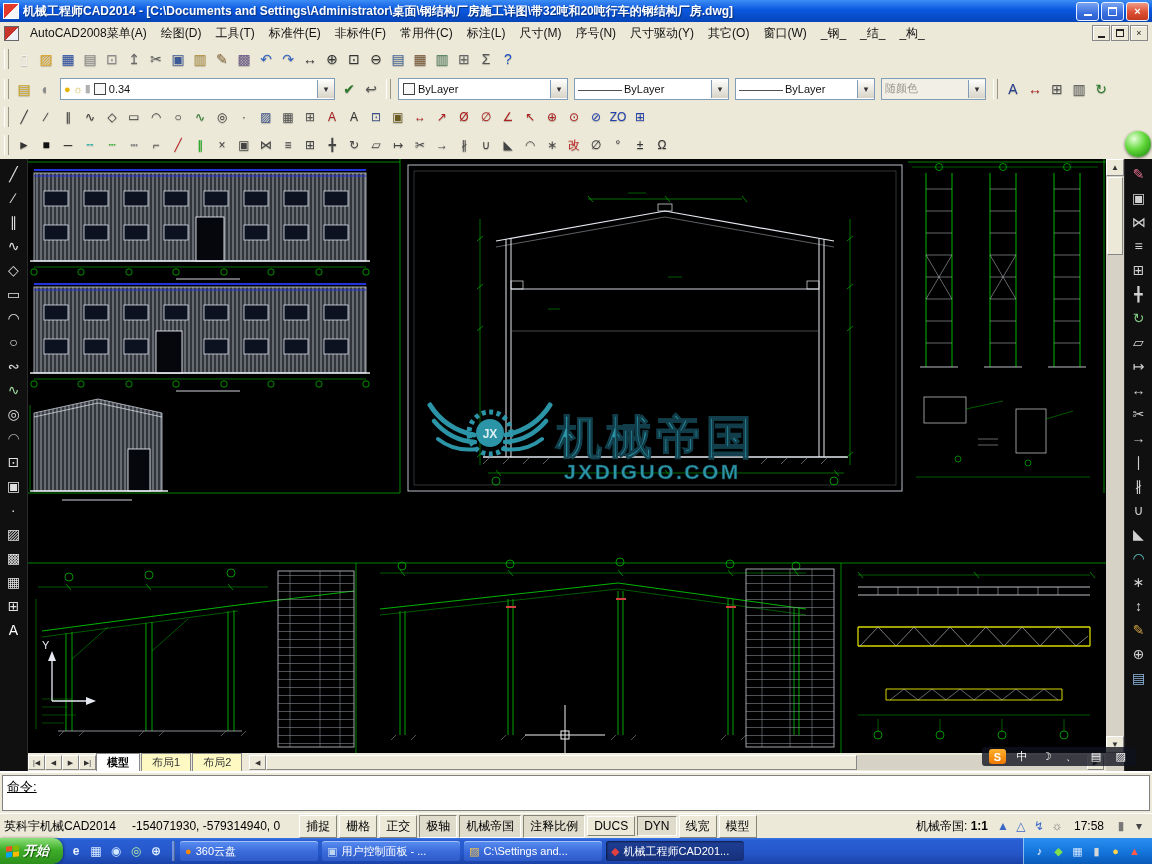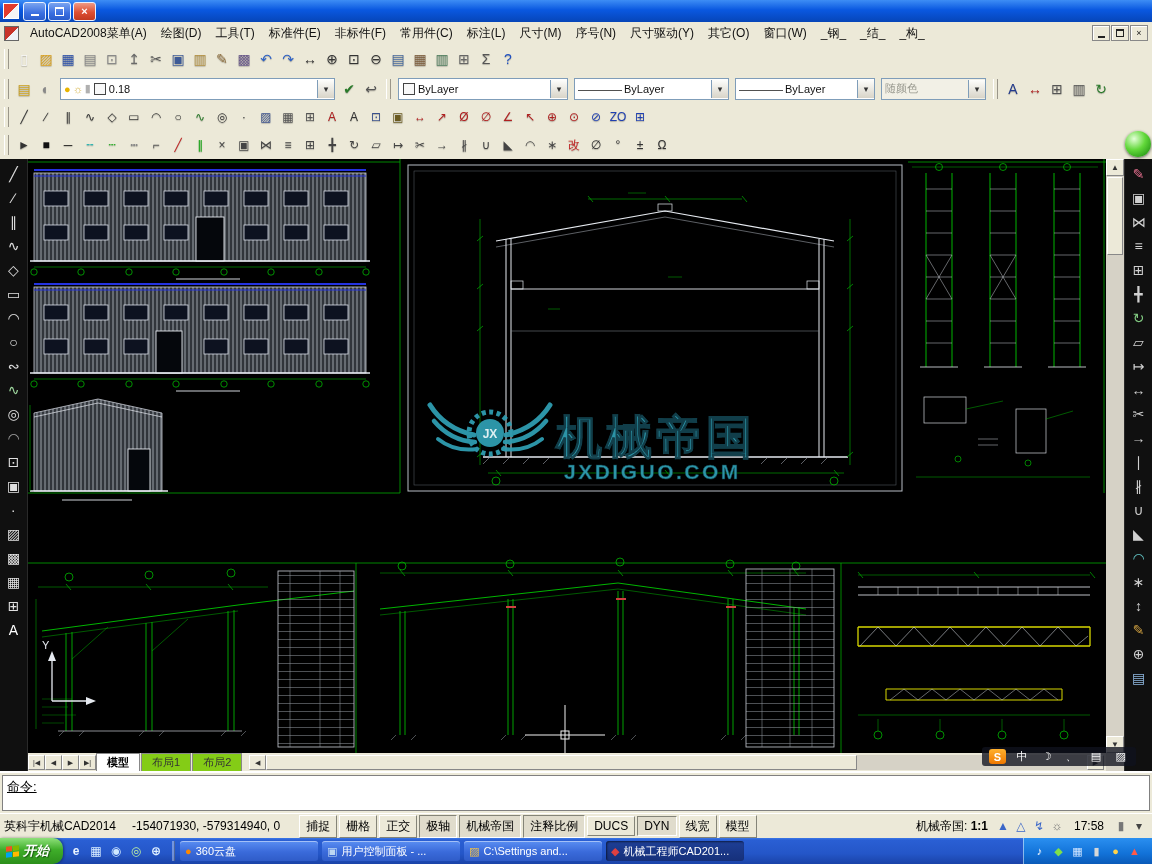--- a/index.html
+++ b/index.html
@@ -55,21 +55,21 @@
   
   .vscroll{position:absolute;left:1106px;top:159px;width:18px;height:594px;background:#d6d2c6;display:flex;flex-direction:column;}
   .sbtn{width:18px;height:17px;background:#ece9d8;border:1px solid #fff;border-right-color:#888;border-bottom-color:#888;
     display:flex;align-items:center;justify-content:center;font-size:8px;color:#333;box-sizing:border-box;flex:0 0 auto;}
   .vthumb{width:16px;height:78px;margin:1px;background:#ece9d8;border:1px solid #fff;border-right-color:#888;border-bottom-color:#888;box-sizing:border-box;}
   .corner{position:absolute;left:1106px;top:753px;width:18px;height:18px;background:#d6d2c6;}
   
   .tabbar{position:absolute;left:28px;top:753px;width:1078px;height:18px;background:#ece9d8;display:flex;align-items:flex-end;font-size:11px;}
   .navbtn{width:17px;height:15px;background:#ece9d8;border:1px solid #fff;border-right-color:#888;border-bottom-color:#888;
     display:flex;align-items:center;justify-content:center;font-size:7px;color:#333;box-sizing:border-box;margin-bottom:1px;flex:0 0 auto;}
-  .tab{padding:1px 10px;border:1px solid #888;border-bottom:none;background:#84cc16;color:#333;margin-right:1px;white-space:nowrap;}
+  .tab{padding:1px 10px;border:1px solid #888;border-bottom:none;background:#fef9c3;color:#333;margin-right:1px;white-space:nowrap;}
   .tab.active{background:#fff;font-weight:bold;color:#000;}
   .hscroll{flex:1;height:15px;margin:0 2px 1px 6px;background:#d6d2c6;display:flex;align-items:stretch;}
   .hbtn{width:17px;background:#ece9d8;border:1px solid #fff;border-right-color:#888;border-bottom-color:#888;
     display:flex;align-items:center;justify-content:center;font-size:7px;color:#333;box-sizing:border-box;flex:0 0 auto;}
   .htrack{flex:1;position:relative;}
   .hthumb{position:absolute;left:0;top:0;height:100%;width:72%;background:#ece9d8;border:1px solid #fff;border-right-color:#888;border-bottom-color:#888;box-sizing:border-box;}
   
   .cmd{position:absolute;left:0;top:771px;width:100%;height:42px;background:#ece9d8;border-top:2px solid #fff;box-sizing:border-box;padding:2px;}
   .cmdbox{width:100%;height:100%;background:#fff;border:1px solid #808080;box-sizing:border-box;
     font-size:13px;color:#000;padding:2px 4px;font-family:"Liberation Sans","DejaVu Sans",sans-serif;text-decoration:underline;}
@@ -115,20 +115,21 @@
   .floatball{position:absolute;left:1125px;top:131px;width:26px;height:26px;z-index:60;border-radius:50%;
     background:radial-gradient(circle at 35% 30%,#e4ffd8,#62d83a 45%,#1f8f12 90%);box-shadow:0 1px 3px rgba(0,0,0,0.6);}
 </style>
 </head>
 <body>
 
 <div class="screen">
 
   <div class="titlebar">
     <span class="appico"></span>
+    <span class="tb-title">机械工程师CAD2014 - [C:\Documents and Settings\Administrator\桌面\钢结构厂房施工详图\带32吨和20吨行车的钢结构厂房.dwg]</span>
     <span class="winbtns">
       <span class="wbtn">
           <i class="minbar"></i>
         </span>
       <span class="wbtn">
           <i class="resbox"></i>
         </span>
       <span class="wbtn close">×</span>
     </span>
   </div>
@@ -198,21 +199,21 @@
       <i class="ico" style="color: rgb(202, 160, 32);">▤</i>
         <i class="ico" style="color: rgb(136, 136, 136);">◐</i>
     </span>
     <span class="combo" style="width:270px">
       <span class="iconrow">
         <i class="cico" style="color: rgb(232, 180, 0);">●</i>
           <i class="cico" style="color: rgb(216, 184, 80);">☼</i>
           <i class="cico" style="color: rgb(176, 176, 176);">▮</i>
       </span>
       <span class="chip"></span>
-      <span class="cval">0.18</span>
+      <span class="cval">0.34</span>
       <span class="carr">▾</span>
     </span>
     <span class="iconrow">
       <i class="ico" style="color: rgb(42, 122, 42);">✔</i>
         <i class="ico" style="color: rgb(85, 85, 85);">↩</i>
     </span>
     <span class="grip"></span>
     <span class="combo" style="width:165px">
       <span class="chip"></span>
       <span class="cval">ByLayer</span>

